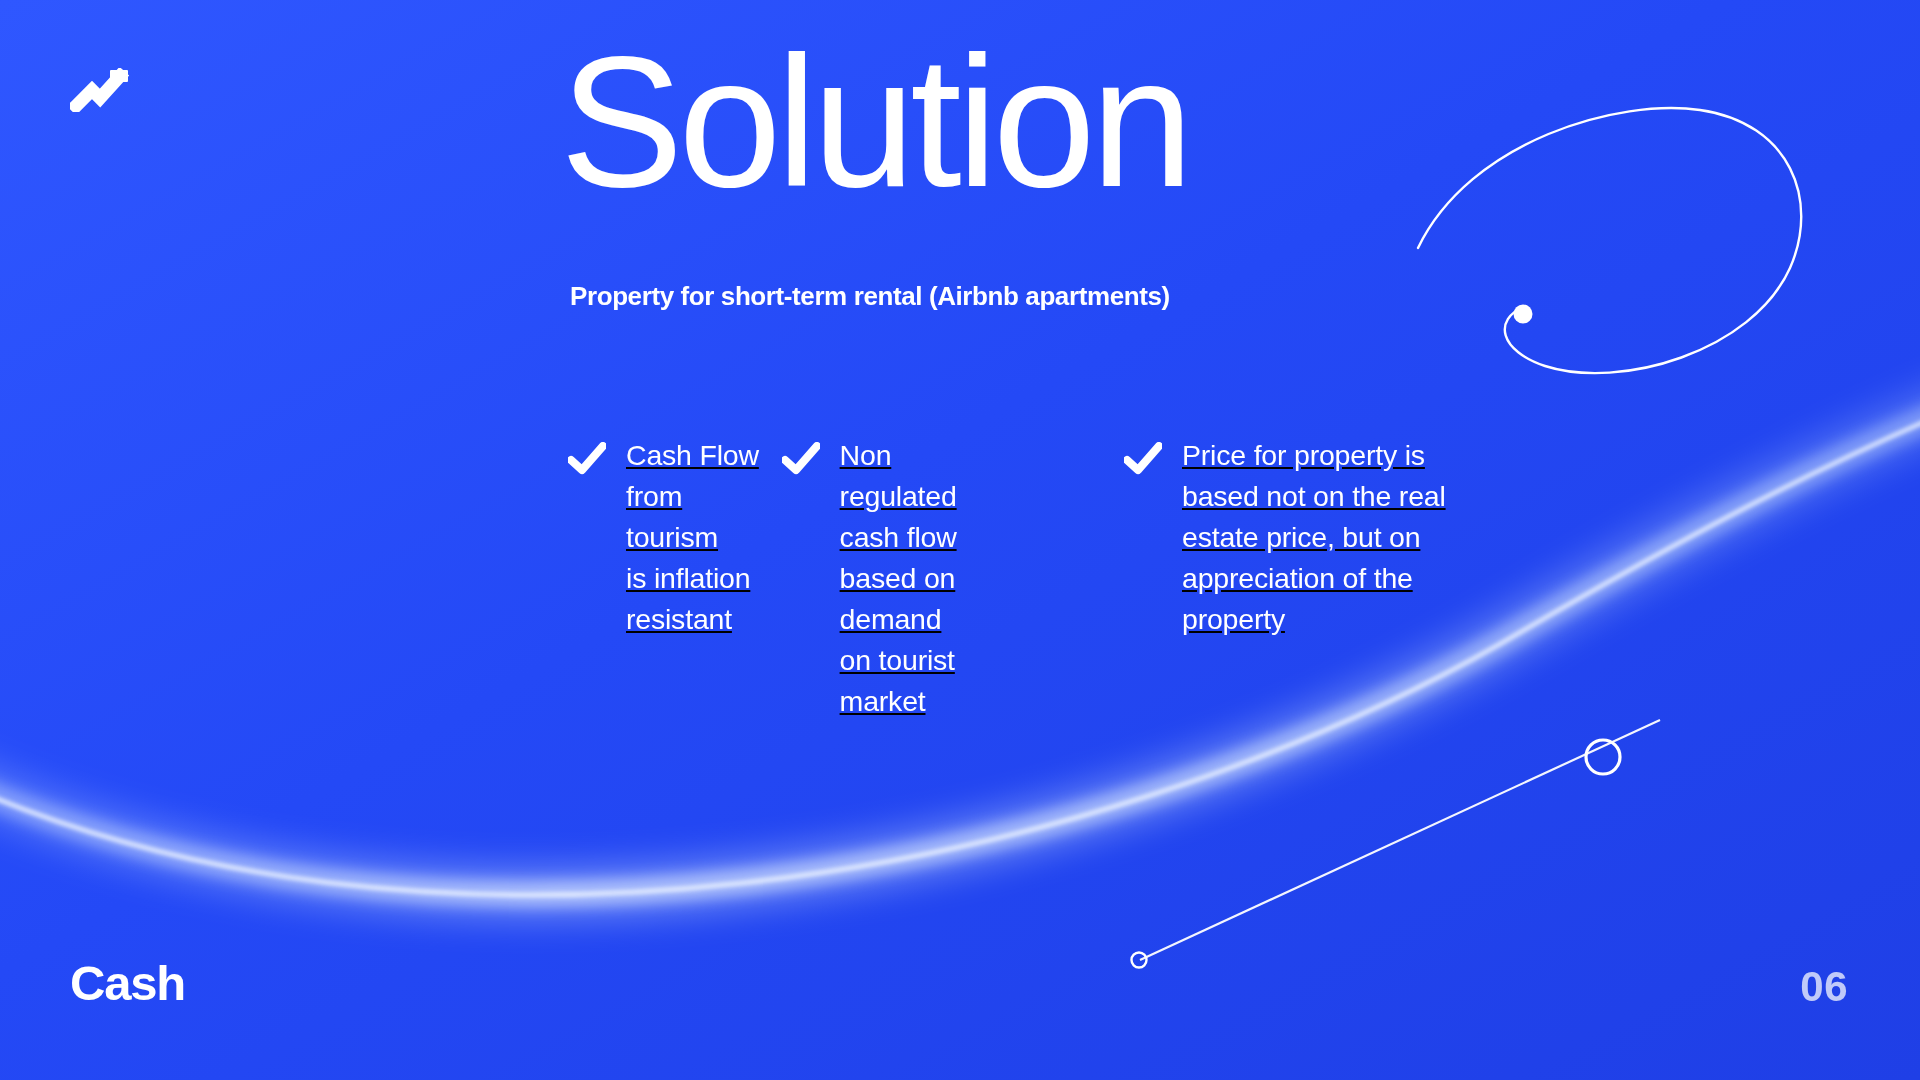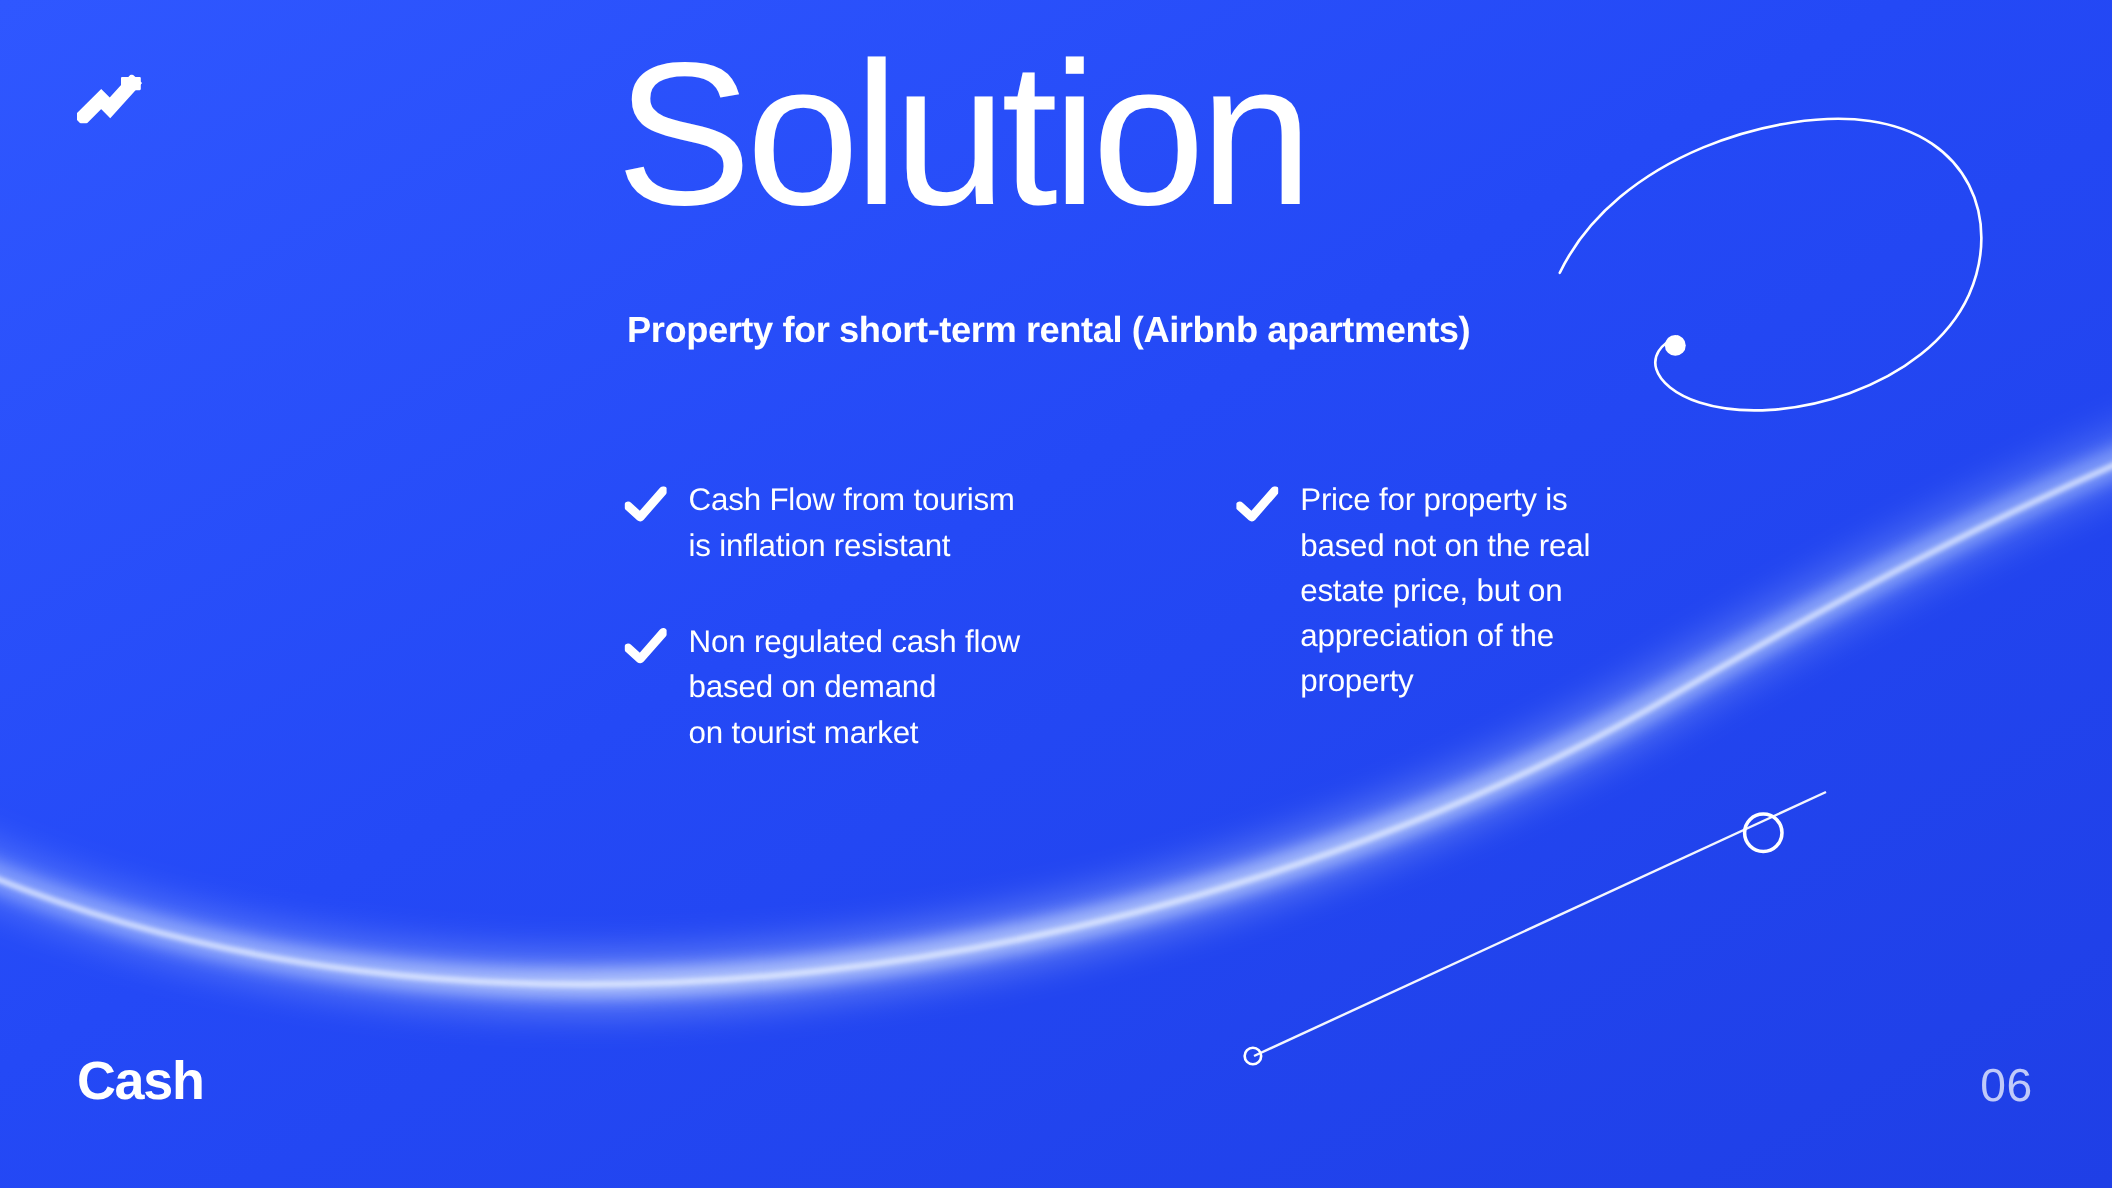--- a/index.html
+++ b/index.html
@@ -41,32 +41,33 @@
     font-weight:400;
     letter-spacing:-5px;
     color:#ffffff;
     white-space:nowrap;
   }
 
   
   #subtitle {
     position:absolute;
     left:570px; top:281px;
-    font-size:33px;
+    font-size:26px;
     font-weight:700;
     letter-spacing:-0.4px;
     color:#ffffff;
     white-space:nowrap;
   }
 
   
   .bullet-col {
     position:absolute;
     display:flex;
-    flex-direction:column;
+    flex-direction:row;
+    text-decoration:underline;
   }
   #col-left  { left:568px; top:435px; width:430px; }
   #col-right { left:1124px; top:435px; width:400px; }
 
   .bullet-item {
     display:flex;
     align-items:flex-start;
     gap:20px;
   }
   #col-left  .bullet-item { margin-bottom:47px; }
@@ -98,21 +99,21 @@
     font-size:49px;
     font-weight:700;
     letter-spacing:-1.2px;
     color:#ffffff;
   }
 
   #page-number {
     position:absolute;
     right:72px; top:963px;
     font-size:42px;
-    font-weight:400;
+    font-weight:700;
     letter-spacing:0.5px;
     color:rgba(255,255,255,0.72);
   }
 </style>
 </head>
 <body>
 
 <div id="slide">
 
   <svg id="bg-layer" viewBox="0 0 1920 1080" preserveAspectRatio="none">

